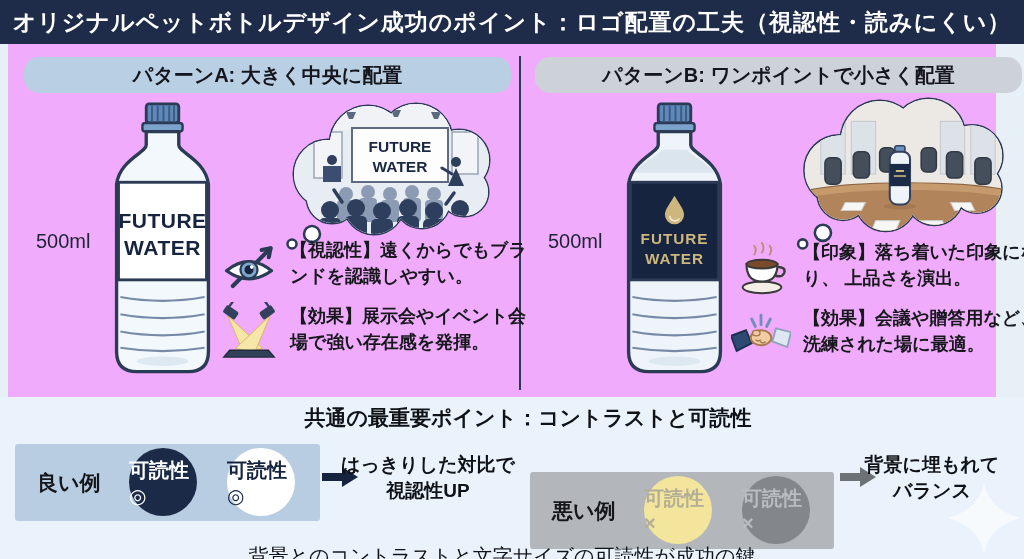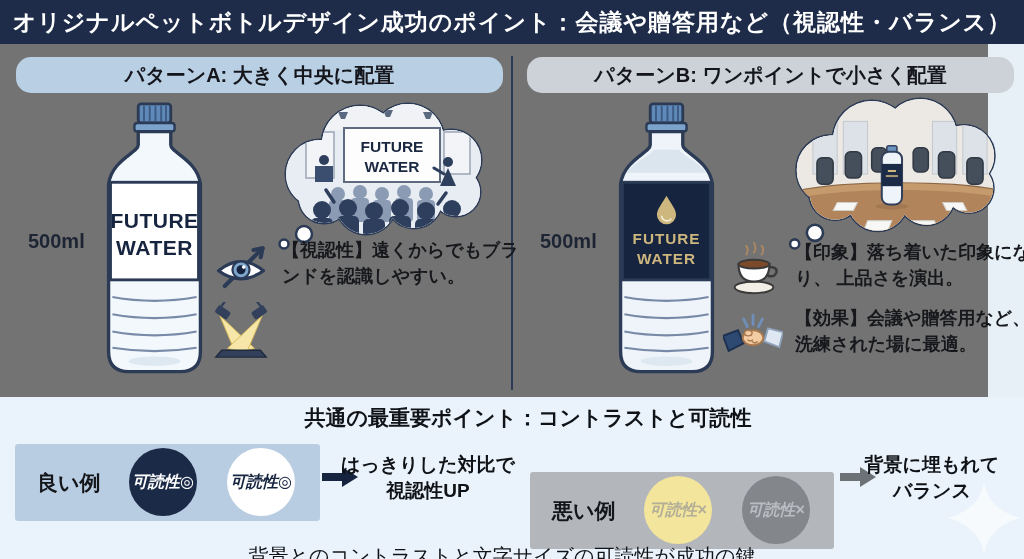--- a/index.html
+++ b/index.html
@@ -9,30 +9,30 @@
     background:#e7eff7;
   }
   svg text{font-family:"Liberation Sans","DejaVu Sans",sans-serif;font-weight:bold;}
 
   
   .header-bar{position:absolute;top:0;left:0;width:1024px;height:44px;background:#1e2c49;
     display:flex;align-items:center;justify-content:center;}
   .header-title{color:#ffffff;font-size:23px;font-weight:bold;letter-spacing:1px;white-space:nowrap;}
 
   
-  .main{position:absolute;top:44px;left:0;width:988px;height:353px;background:#737373;}
+  .main{position:absolute;top:44px;left:8px;width:988px;height:353px;background:#f0abfc;}
   .divider{position:absolute;left:511px;top:12px;width:2px;height:334px;background:#2b3a55;}
 
   .pill{position:absolute;top:13px;height:36px;border-radius:15px;
     display:flex;align-items:center;justify-content:center;
     font-size:20px;font-weight:bold;color:#15151c;}
   .pill-a{left:16px;width:487px;background:#b9cfe4;}
   .pill-b{left:527px;width:487px;background:#cdd2d9;}
 
-  .volume{position:absolute;font-size:20px;font-weight:bold;color:#1d2433;text-align:center;}
+  .volume{position:absolute;font-size:20px;font-weight:normal;color:#1d2433;text-align:center;}
   .vol-a{left:28px;top:186px;}
   .vol-b{left:540px;top:186px;}
 
   .bottle{position:absolute;width:145px;height:287px;}
   .bottle-a{left:82px;top:56px;}
   .bottle-b{left:594px;top:56px;}
 
   .bubble{position:absolute;}
   .bubble-a{left:268px;top:54px;width:240px;height:152px;}
   .bubble-b{left:778px;top:49px;width:244px;height:157px;}
@@ -51,41 +51,41 @@
 
   
   .bottom{position:absolute;top:397px;left:0;width:1024px;height:162px;background:#eaf3fb;}
   .bottom-title{position:absolute;top:7px;left:16px;width:100%;text-align:center;
     font-size:21px;font-weight:bold;color:#0f1216;font-family:Liberation Mono, monospace;}
   .example-box{position:absolute;top:47px;height:77px;border-radius:3px;}
   .good-box{left:15px;width:305px;background:#b9cde2;}
   .bad-box{left:530px;width:304px;background:#b3b7bc;margin-top:28px;}
   .example-label{position:absolute;left:22px;top:25px;font-size:21px;font-weight:bold;color:#14161a;}
   .circle{position:absolute;width:68px;height:68px;border-radius:50%;top:4px;
-    display:flex;align-items:center;justify-content:center;font-size:16px;font-weight:bold;font-style:italic;}
+    display:flex;align-items:center;justify-content:center;font-size:20px;font-weight:bold;}
   .good-c1{left:114px;background:#1b2a47;color:#ffffff;}
   .good-c2{left:212px;background:#ffffff;color:#16243f;}
   .bad-c1{left:114px;background:#f3e59c;color:#b2ae97;}
   .bad-c2{left:212px;background:#83878c;color:#b9bdc2;}
   .arrow{position:absolute;top:68px;width:36px;height:24px;}
   .good-arrow{left:322px;}
   .bad-arrow{left:840px;}
   .result-text{position:absolute;top:55px;font-size:19px;font-weight:bold;color:#0f1216;
     text-align:center;white-space:pre-line;line-height:1.35;}
   .good-result{left:340px;width:176px;}
   .bad-result{left:854px;width:156px;}
   .key-line{position:absolute;top:146px;left:0;width:100%;text-align:center;
     font-size:20px;font-weight:normal;color:#0f1216;}
   .sparkle{position:absolute;left:948px;top:85px;width:72px;height:72px;}
 </style>
 </head>
 <body>
 
 <div class="header-bar">
-  <div class="header-title">オリジナルペットボトルデザイン成功のポイント：会議や贈答用など（視認性・バランス）</div>
+  <div class="header-title">オリジナルペットボトルデザイン成功のポイント：ロゴ配置の工夫（視認性・読みにくい）</div>
 </div>
 
 <div class="main">
   <div class="divider"></div>
 
   <div class="pill pill-a">
     <span>パターンA: 大きく中央に配置</span>
   </div>
   <div class="volume vol-a">500ml</div>
 
@@ -217,20 +217,21 @@
 
   <svg class="pt-icon icon-spot" viewBox="0 0 60 60">
     <polygon points="8,14 44,48 24,52" fill="#f6e7a9" stroke="#d8b95a" stroke-width="1"></polygon>
     <polygon points="52,14 36,52 16,48" fill="#f6e7a9" stroke="#d8b95a" stroke-width="1"></polygon>
     <rect x="4" y="6" width="15" height="9" rx="2" fill="#33405c" transform="rotate(35 11 10)"></rect>
     <rect x="41" y="6" width="15" height="9" rx="2" fill="#33405c" transform="rotate(-35 49 10)"></rect>
     <line x1="10" y1="4" x2="13" y2="0" stroke="#33405c" stroke-width="2.5" stroke-linecap="round"></line>
     <line x1="50" y1="4" x2="47" y2="0" stroke="#33405c" stroke-width="2.5" stroke-linecap="round"></line>
     <polygon points="10,50 50,50 56,57 4,57" fill="#33405c" stroke="#1f2a3d" stroke-width="1.5"></polygon>
   </svg>
+  <div class="pt-text txt-a2">【効果】展示会やイベント会場で強い存在感を発揮。</div>
 
   <div class="pill pill-b">
     <span>パターンB: ワンポイントで小さく配置</span>
   </div>
   <div class="volume vol-b">500ml</div>
 
   <svg class="bottle bottle-b" viewBox="0 0 150 300">
     <rect x="58" y="4" width="34" height="20" rx="3" fill="#5f89b8" stroke="#2b3a55" stroke-width="3"></rect>
     <g stroke="#3d5a84" stroke-width="2">
       <line x1="64" y1="6" x2="64" y2="22"></line>

